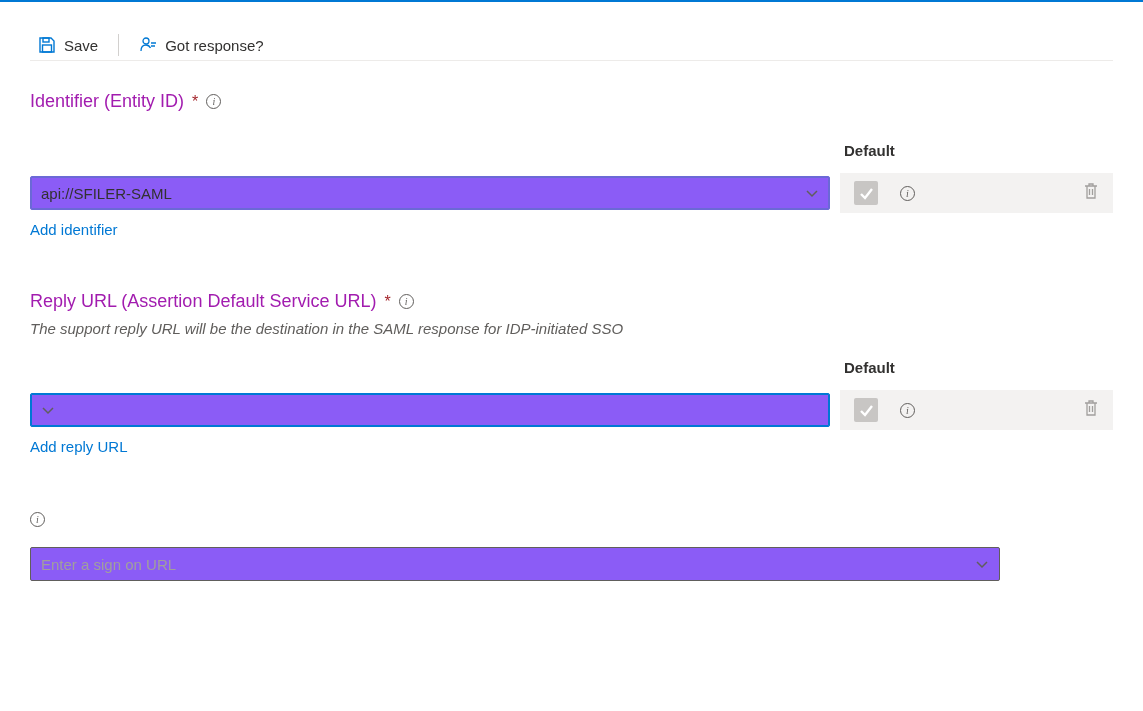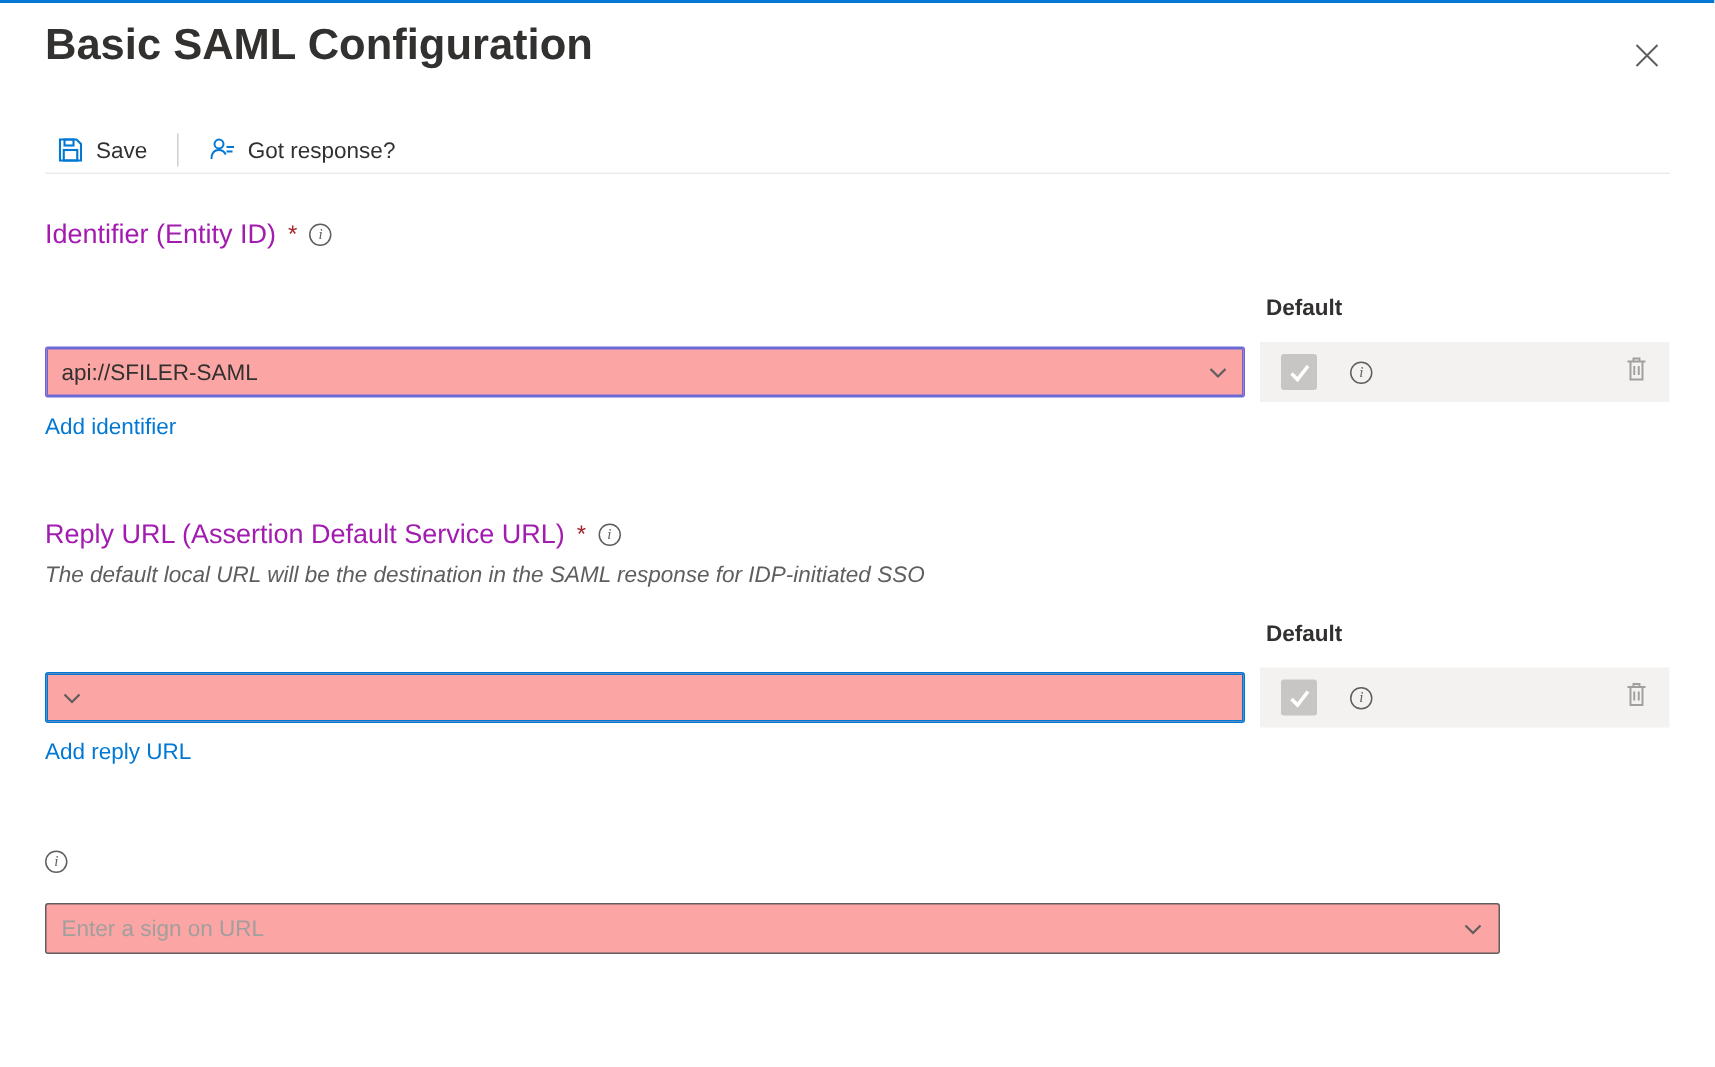--- a/index.html
+++ b/index.html
@@ -21,21 +21,21 @@
   .required-star { color: #a4262c; font-size: 16px; }
   .info-icon { width: 15px; height: 15px; border: 1px solid #605e5c; border-radius: 50%; display: inline-flex; align-items: center; justify-content: center; font-size: 10px; color: #605e5c; font-family: Georgia, serif; font-style: italic; cursor: default; }
   .section-desc { font-style: italic; color: #605e5c; font-size: 15px; margin-top: 8px; }
   .table-area { margin-top: 30px; }
   .table-head { display: flex; }
   .col-input { flex: 0 0 800px; }
   .col-default { flex: 1; padding-left: 14px; }
   .col-head-text { font-weight: 600; font-size: 15px; color: #323130; padding-bottom: 14px; }
   .row { display: flex; align-items: center; }
   .input-shell { flex: 0 0 800px; }
-  .input-wrap { display: flex; align-items: center; border: 1px solid #605e5c; border-radius: 2px; height: 34px; background: #fca5a5; }
+  .input-wrap { display: flex; align-items: center; border: 1px solid #605e5c; border-radius: 2px; height: 34px; background: #8b5cf6; }
   .input-wrap.active { border-color: #6b69d6; box-shadow: 0 0 0 1px #6b69d6 inset; }
   .input-wrap.focused { border-color: #0078d4; box-shadow: 0 0 0 1px #0078d4 inset; }
   .input-wrap input { flex: 1; border: none; outline: none; height: 100%; padding: 0 10px; font-size: 15px; color: #323130; background: transparent; }
   .input-wrap input::placeholder { color: #a19f9d; }
   .input-chevron { width: 34px; height: 34px; display: flex; align-items: center; justify-content: center; }
   .input-chevron svg { width: 14px; height: 14px; stroke: #605e5c; stroke-width: 1.5; fill: none; }
   .def-cell { flex: 1; display: flex; align-items: center; gap: 22px; background: #f3f2f1; height: 40px; padding: 0 14px; margin-left: 10px; }
   .check-tile { width: 24px; height: 24px; background: #c8c6c4; display: flex; align-items: center; justify-content: center; border-radius: 2px; }
   .check-tile svg { width: 15px; height: 15px; stroke: #fff; stroke-width: 2.4; fill: none; }
   .trash-icon svg { width: 16px; height: 18px; stroke: #a19f9d; stroke-width: 1.3; fill: none; }
@@ -43,28 +43,20 @@
   .spacer-lg { height: 42px; }
   .signon-input { margin-top: 20px; display:flex; }
 </style>
 </head>
 <body>
 
 <div class="top-border"></div>
 
 <div class="panel">
 
-  <div class="header-row">
-    <h1 class="page-title">Basic SAML Configuration</h1>
-    <button class="close-btn">
-      <svg viewBox="0 0 18 18">
-          <path d="M2 2 L16 16 M16 2 L2 16"></path>
-        </svg>
-    </button>
-  </div>
 
   <div class="toolbar">
     <button class="tb-btn">
       <svg viewBox="0 0 18 18">
         <path d="M2 2 H13 L16 5 V16 H2 Z" fill="none" stroke="#0078d4" stroke-width="1.4"></path>
         <rect x="5" y="2" width="6" height="4" fill="none" stroke="#0078d4" stroke-width="1.4"></rect>
         <rect x="4.5" y="9" width="9" height="7" fill="none" stroke="#0078d4" stroke-width="1.4"></rect>
       </svg>
       <span>Save</span>
     </button>
@@ -122,21 +114,21 @@
   </div>
 
   <div class="spacer-lg"></div>
 
   <div class="section" style="margin-top:10px">
     <div class="section-label-row">
       <span class="section-label">Reply URL (Assertion Default Service URL)</span>
       <span class="required-star">*</span>
       <span class="info-icon">i</span>
     </div>
-    <div class="section-desc">The default local URL will be the destination in the SAML response for IDP-initiated SSO</div>
+    <div class="section-desc">The support reply URL will be the destination in the SAML response for IDP-initiated SSO</div>
 
     <div class="table-area" style="margin-top:22px">
       <div class="table-head">
         <div class="col-input"></div>
         <div class="col-default col-head-text">Default</div>
       </div>
       <div class="row">
         <div class="input-shell">
           <div class="input-wrap focused">
             <div class="input-chevron">

